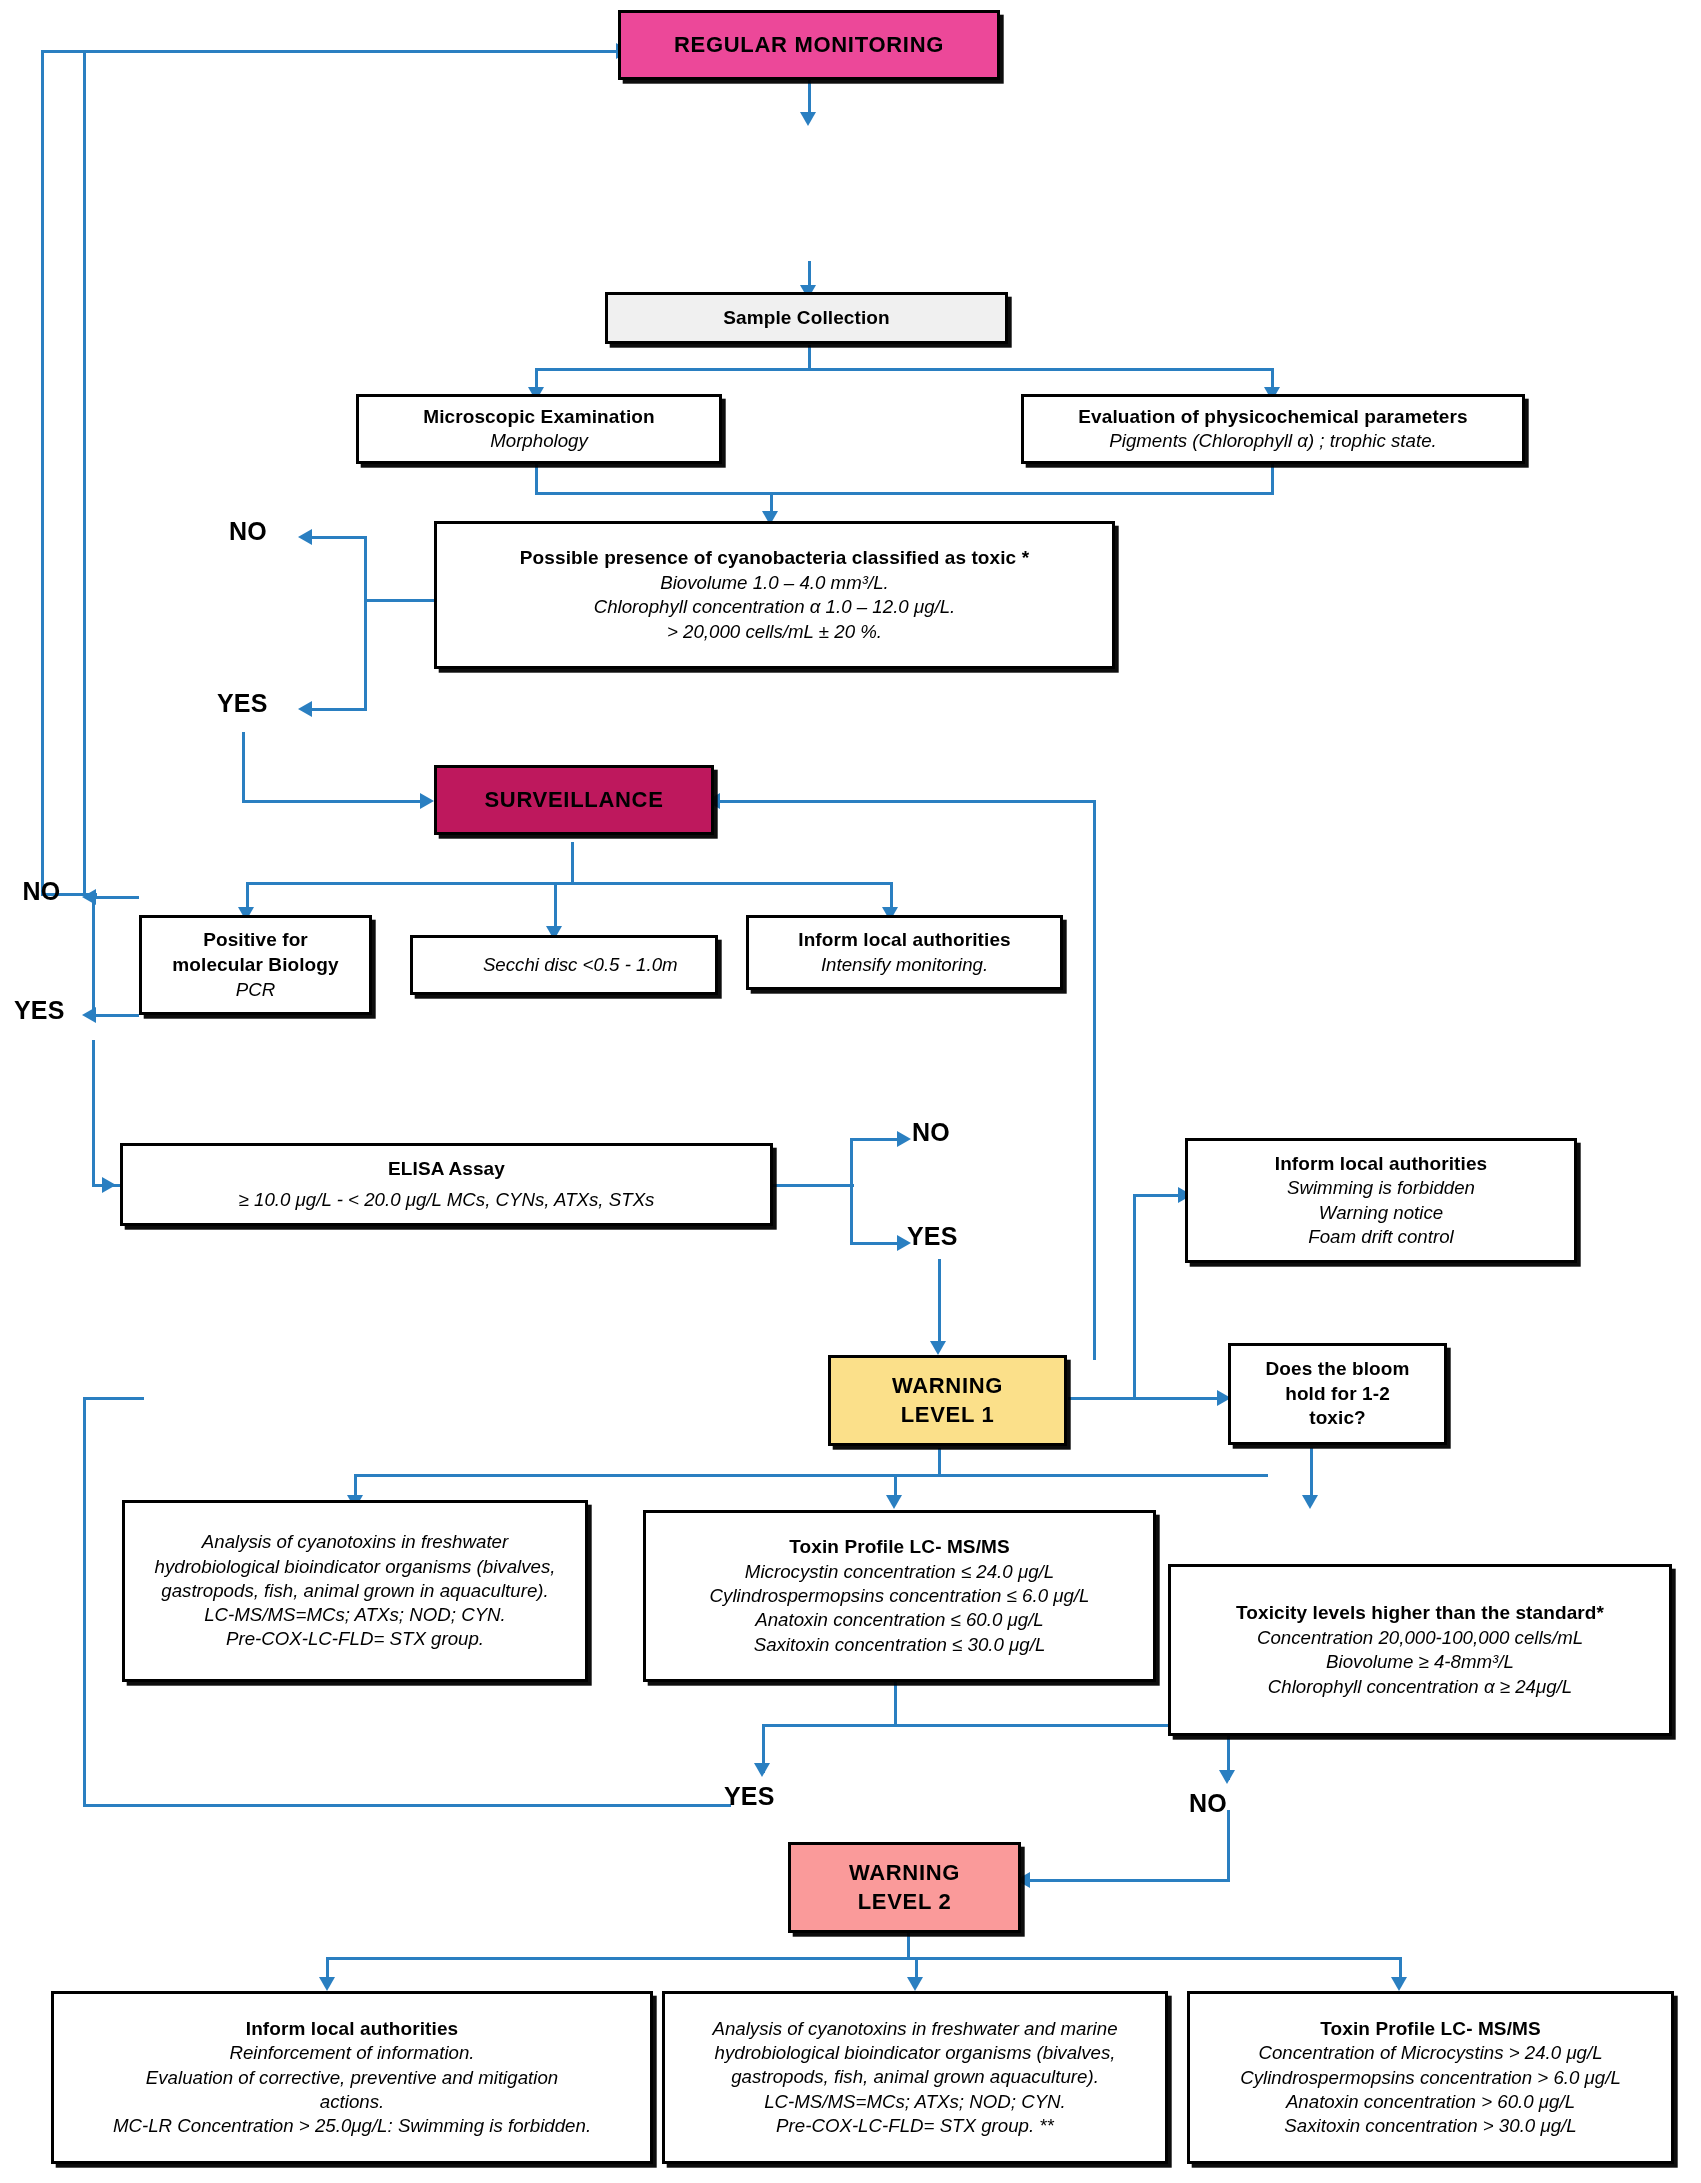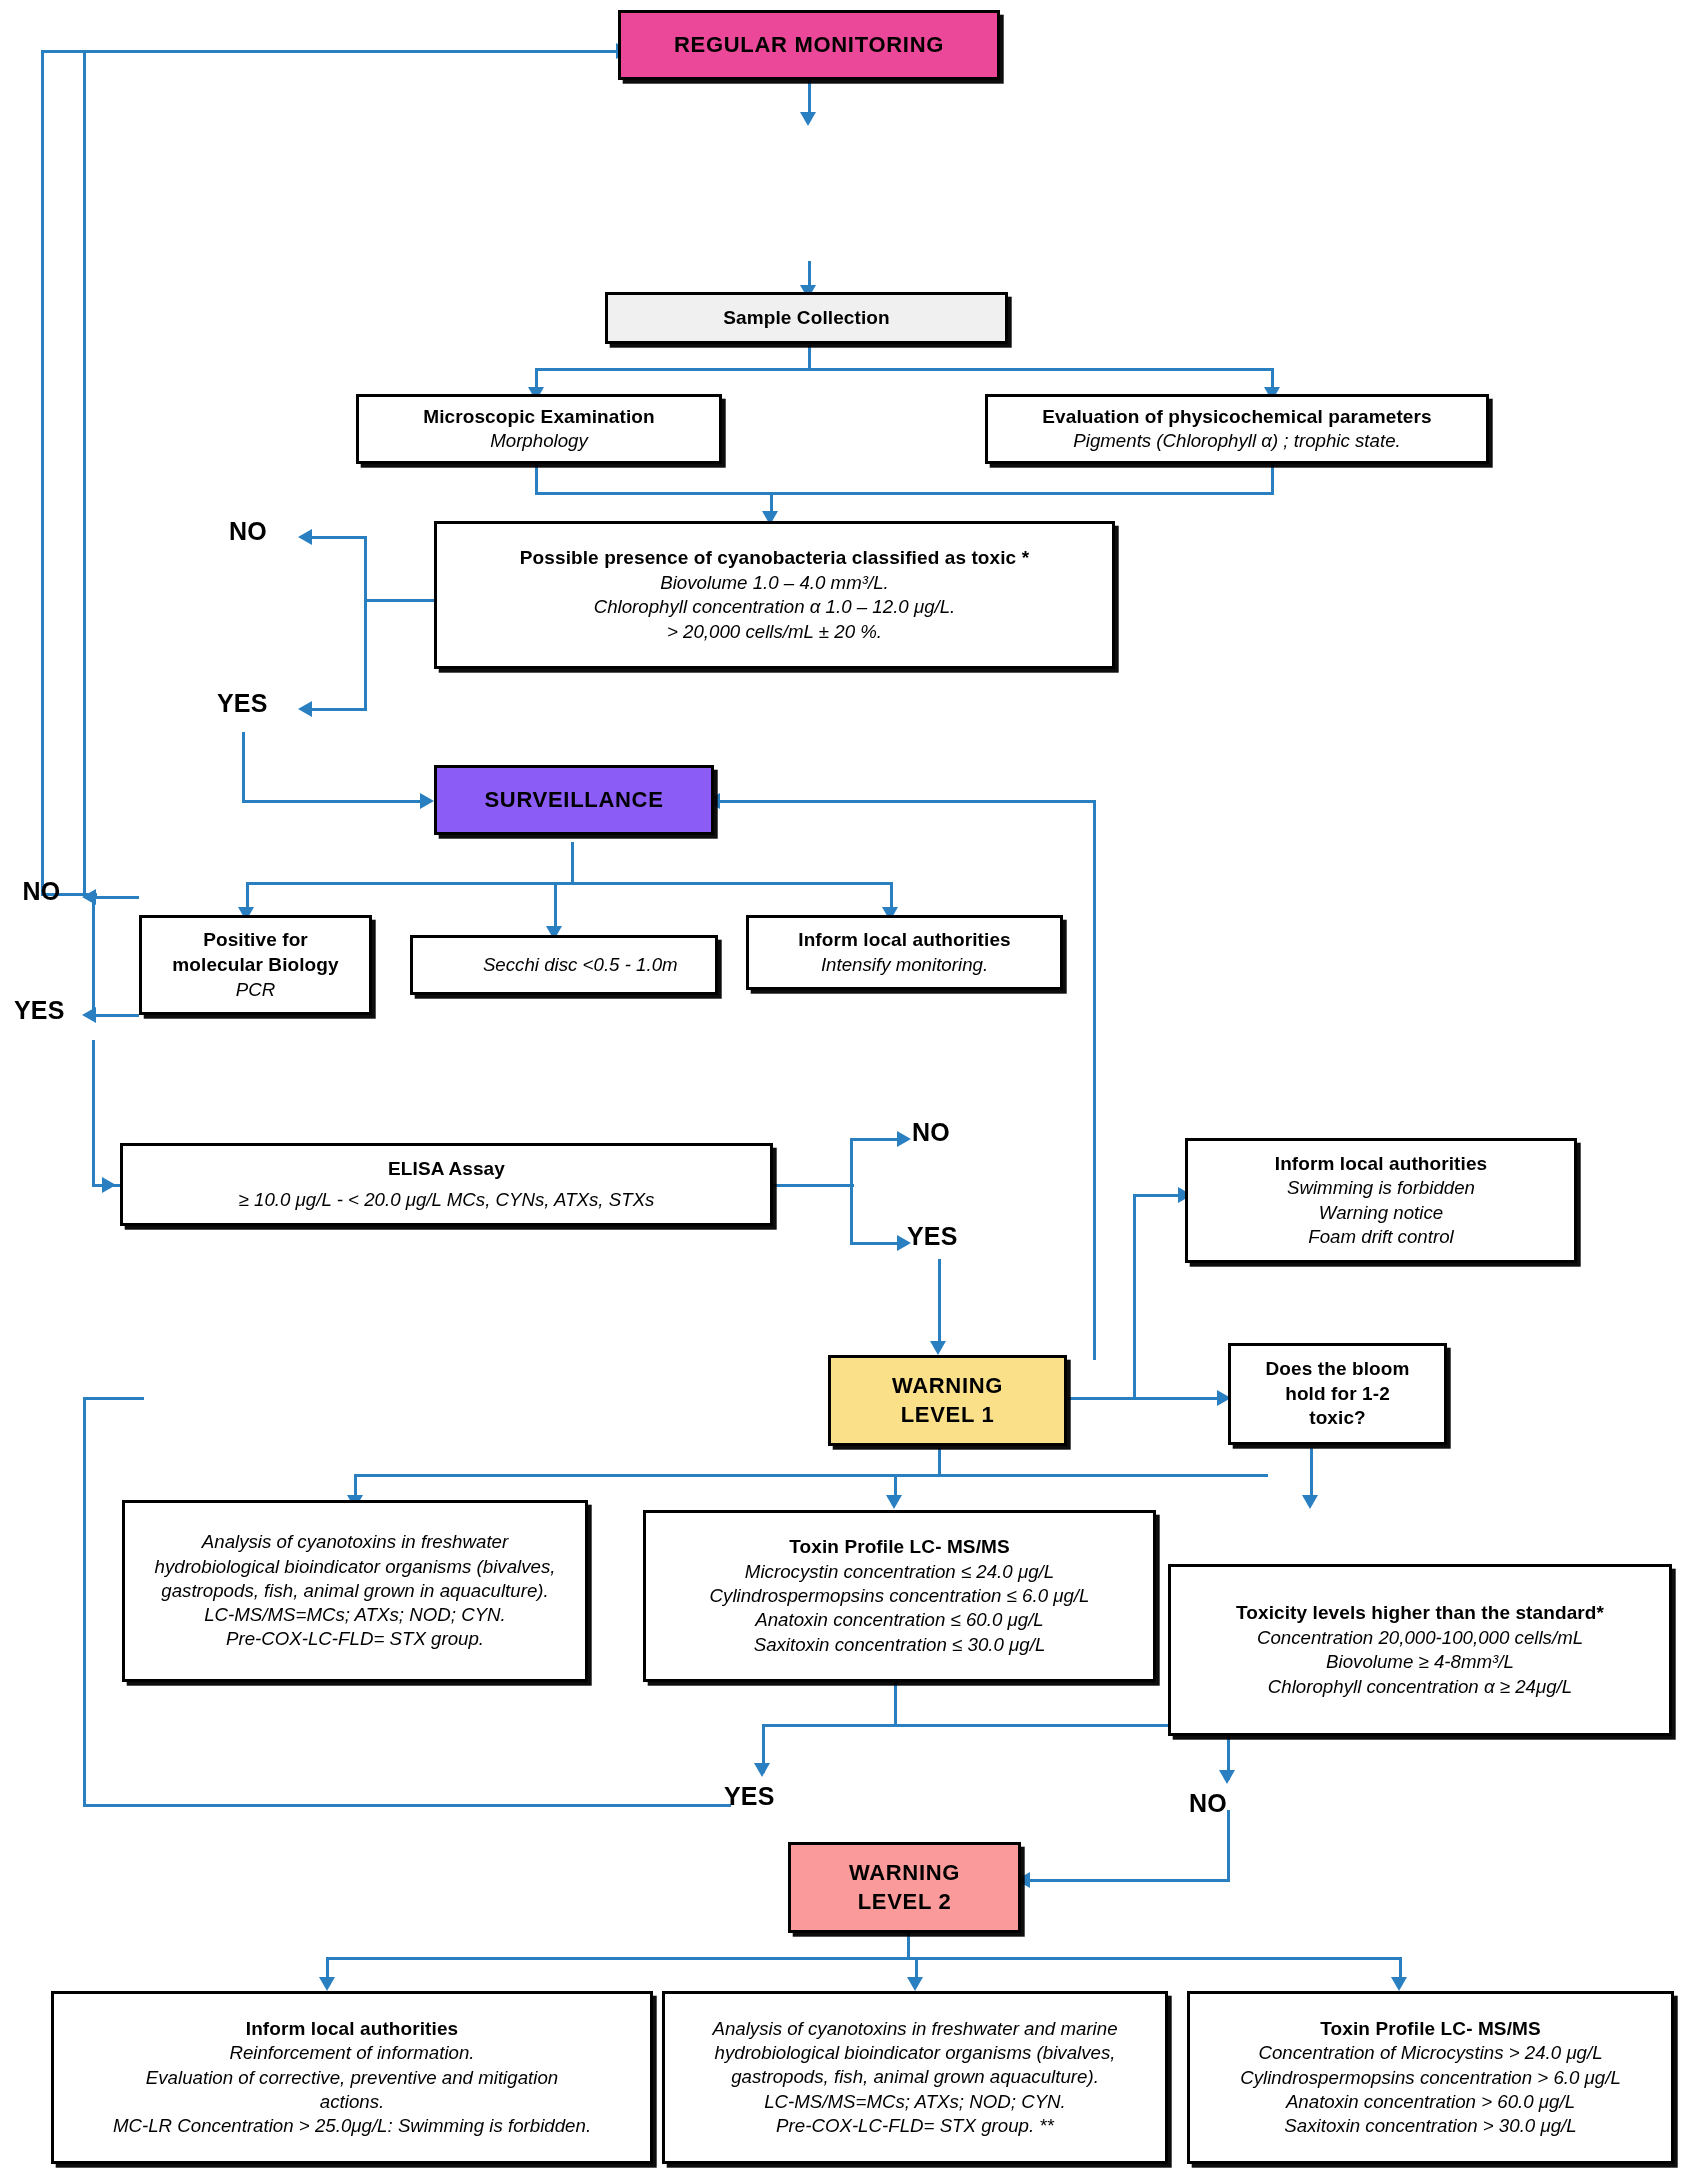--- a/index.html
+++ b/index.html
@@ -20,21 +20,21 @@
     padding:3.7px 6.5px;
     line-height:1.30;
     color:#000;
     box-shadow:4.2px 4.2px 0 -0.5px rgba(0,0,0,0.95);
   }
   .node .ttl{font-weight:bold;font-size:19px;letter-spacing:0.1px;}
   .node .sub{font-style:italic;font-size:18.7px;}
 
   .accent .ttl{font-weight:bold;font-size:22px;letter-spacing:0.7px;}
   .blue{background:#ec4899;}
-  .green{background:#8b5cf6;}
+  .green{background:#be185d;}
   .grey{background:#f0f0f0;}
   .yellow{background:#fbe08a;}
   .red{background:#fa9a9a;}
 
   
   .ln{position:absolute;background:#2a7fc1;}
   .hl{height:3.3px;}
   .vl{width:3.3px;}
 
   .arw{position:absolute;width:0;height:0;}
@@ -168,21 +168,21 @@
 
   <div class="node grey" style="left:605px;top:292px;width:403px;height:52px;">
     <div class="ttl">Sample Collection</div>
   </div>
 
   <div class="node" style="left:356px;top:394px;width:366px;height:70px;">
     <div class="ttl">Microscopic Examination</div>
     <div class="sub">Morphology</div>
   </div>
 
-  <div class="node" style="left:985px;top:394px;width:504px;height:70px;">
+  <div class="node" style="left:1021px;top:394px;width:504px;height:70px;">
     <div class="ttl">Evaluation of physicochemical parameters</div>
     <div class="sub">Pigments (Chlorophyll α) ; trophic state.</div>
   </div>
 
   <div class="node" style="left:434px;top:521px;width:681px;height:148px;">
     <div class="ttl">Possible presence of cyanobacteria classified as toxic *</div>
     <div class="sub">Biovolume 1.0 – 4.0 mm³/L.</div>
     <div class="sub">Chlorophyll concentration α 1.0 – 12.0 μg/L.</div>
     <div class="sub">&gt; 20,000 cells/mL ± 20 %.</div>
   </div>

